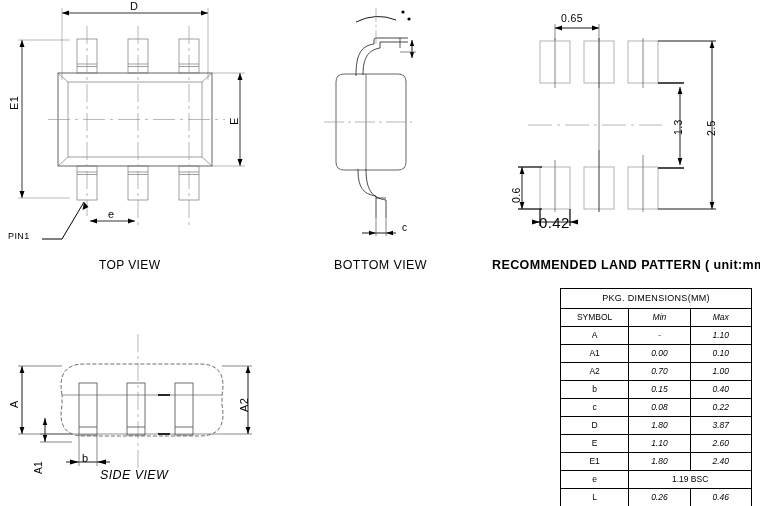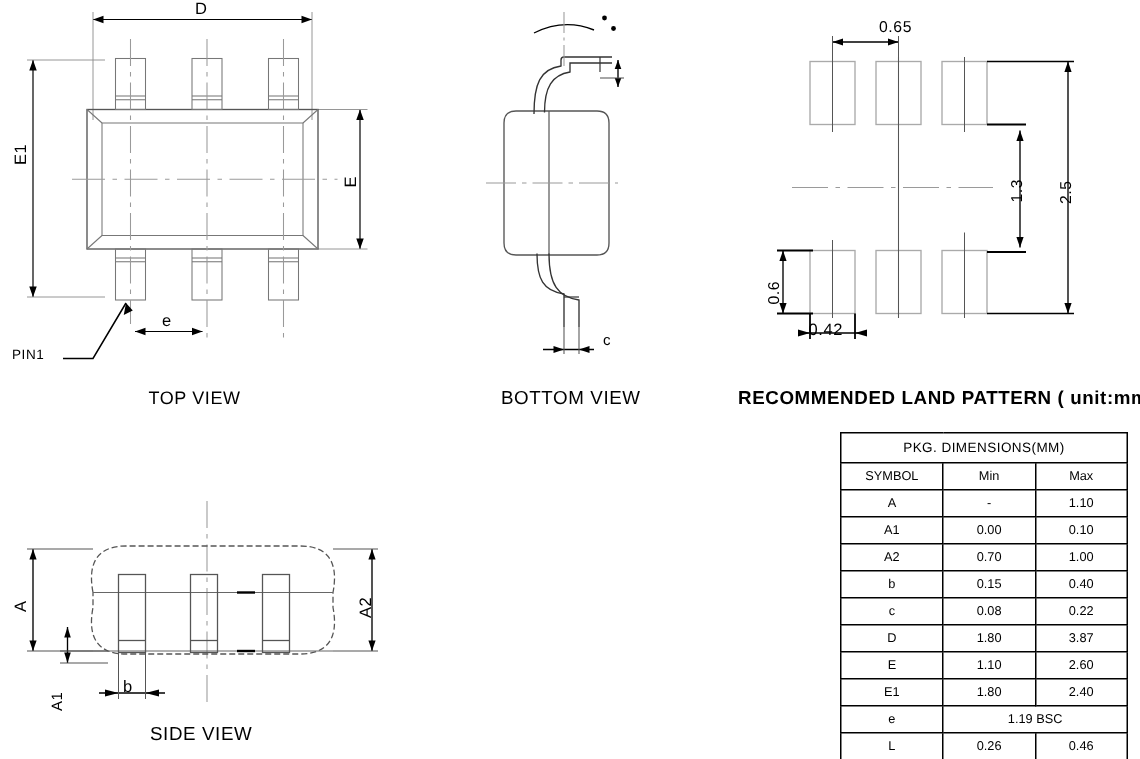--- a/index.html
+++ b/index.html
@@ -34,21 +34,21 @@
     padding:0;
     height:17px;
     line-height:17px;
     font-weight:normal;
     font-size:8.5px;
   }
   .dimtable .ttitle{
     height:19px;line-height:19px;font-size:9px;letter-spacing:0.3px;
   }
   .dimtable .symcol{width:72px;}
-  .dimtable .valcol{width:67px;}
+  .dimtable .valcol{width:67px;font-style:italic;}
 </style>
 </head>
 <body>
 
 <div class="sheet">
 
   <svg style="position:absolute;left:0px;top:0px;" width="280" height="250" viewBox="0 0 280 250">
     <g stroke="#000" fill="none" stroke-width="0.8">
 
       <line x1="62" y1="13" x2="208" y2="13"></line>
@@ -245,25 +245,25 @@
       <line x1="18" y1="167" x2="42" y2="167" stroke="#000" stroke-width="1.2"></line>
       <line x1="18" y1="209" x2="42" y2="209" stroke="#000" stroke-width="1.2"></line>
 
       <line x1="32" y1="222" x2="78" y2="222"></line>
       <path d="M40 222 l-8 -2.4 l0 4.8 z" fill="#000" stroke="none"></path>
       <path d="M70 222 l8 -2.4 l0 4.8 z" fill="#000" stroke="none"></path>
       <line x1="40" y1="209" x2="40" y2="226" stroke="#000" stroke-width="1.2"></line>
       <line x1="70" y1="209" x2="70" y2="226" stroke="#000" stroke-width="1.2"></line>
     </g>
   </svg>
-  <div class="cap" style="left:561px;top:12px;font-size:10.5px;margin-left:25px;">0.65</div>
+  <div class="cap" style="left:561px;top:12px;font-size:10.5px;">0.65</div>
   <div class="cap" style="left:672px;top:135px;font-size:10.5px;transform:rotate(-90deg);transform-origin:left top;">1.3</div>
   <div class="cap" style="left:705px;top:136px;font-size:10.5px;transform:rotate(-90deg);transform-origin:left top;">2.5</div>
   <div class="cap" style="left:510px;top:203px;font-size:10.5px;transform:rotate(-90deg);transform-origin:left top;">0.6</div>
-  <div class="cap" style="left:539px;top:214px;font-size:11px;">0.42</div>
+  <div class="cap" style="left:539px;top:214px;font-size:15px;">0.42</div>
   <div class="cap" style="left:492px;top:258px;font-size:12.5px;font-weight:bold;">RECOMMENDED LAND PATTERN  ( unit:mm)</div>
 
   <svg style="position:absolute;left:0px;top:330px;" width="290" height="176" viewBox="0 0 290 176">
     <g fill="none" stroke="#000" stroke-width="0.9">
 
       <g stroke="#9a9a9a" stroke-width="0.7" stroke-dasharray="18,4,3,4">
         <line x1="138" y1="4" x2="138" y2="140"></line>
       </g>
 
       <path d="M62 65
@@ -312,21 +312,21 @@
       <path d="M79 132 l-9 -2.4 l0 4.8 z" fill="#000" stroke="none"></path>
       <path d="M97 132 l9 -2.4 l0 4.8 z" fill="#000" stroke="none"></path>
       <line x1="79" y1="105" x2="79" y2="136" stroke="#555" stroke-width="0.7"></line>
       <line x1="97" y1="105" x2="97" y2="136" stroke="#555" stroke-width="0.7"></line>
     </g>
   </svg>
   <div class="cap" style="left:8px;top:408px;font-size:11px;transform:rotate(-90deg);transform-origin:left top;">A</div>
   <div class="cap" style="left:33px;top:474px;font-size:10px;transform:rotate(-90deg);transform-origin:left top;">A1</div>
   <div class="cap" style="left:238px;top:412px;font-size:11px;transform:rotate(-90deg);transform-origin:left top;">A2</div>
   <div class="cap" style="left:82px;top:452px;font-size:11px;">b</div>
-  <div class="cap" style="left:100px;top:482px;font-size:12.5px;">SIDE VIEW</div>
+  <div class="cap" style="left:100px;top:468px;font-size:12.5px;font-style:italic;">SIDE VIEW</div>
 
   <table class="dimtable">
     <thead>
       <tr>
         <th class="ttitle" colspan="3">PKG.   DIMENSIONS(MM)</th>
       </tr>
       <tr>
         <th class="symcol">SYMBOL</th>
         <th class="valcol">Min</th>
         <th class="valcol">Max</th>

